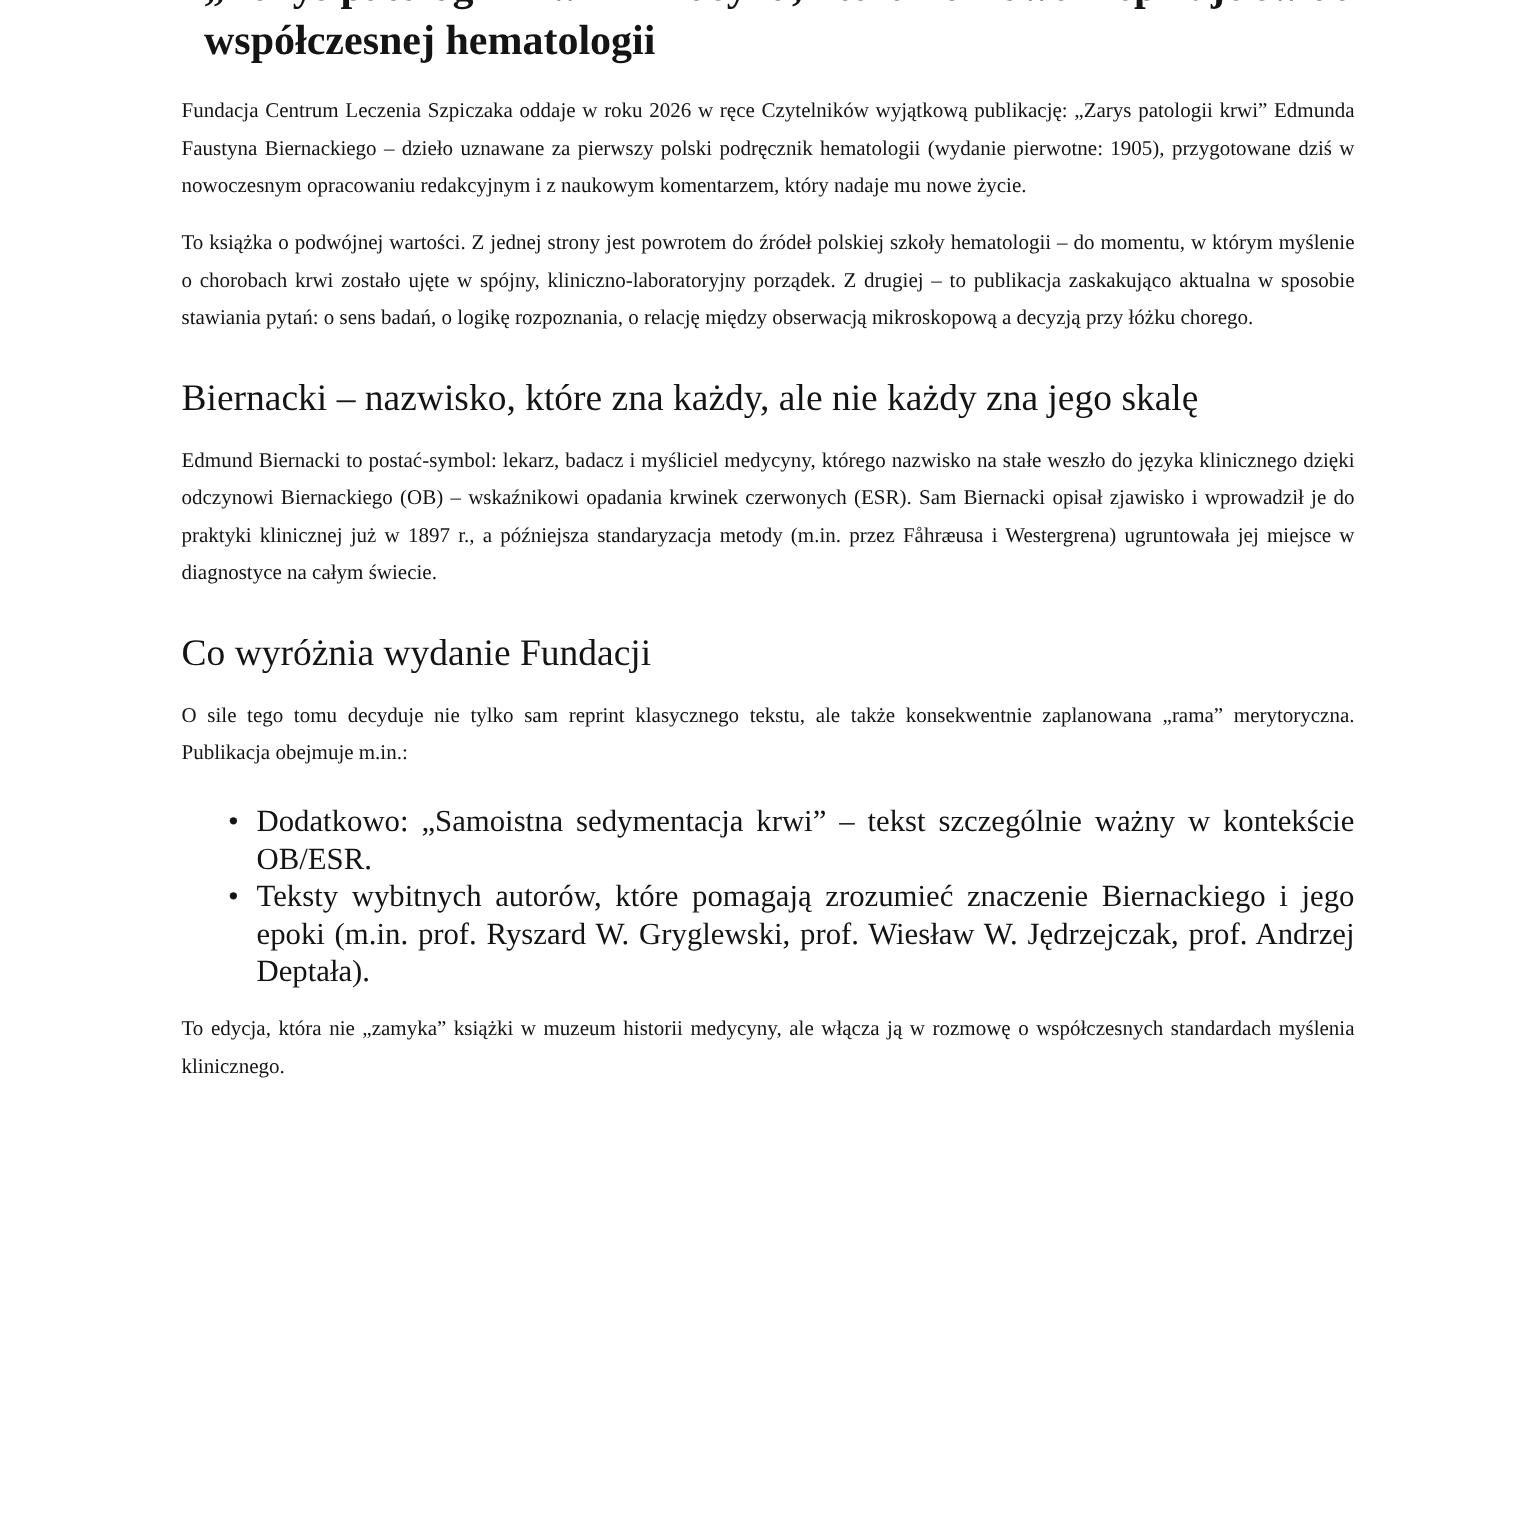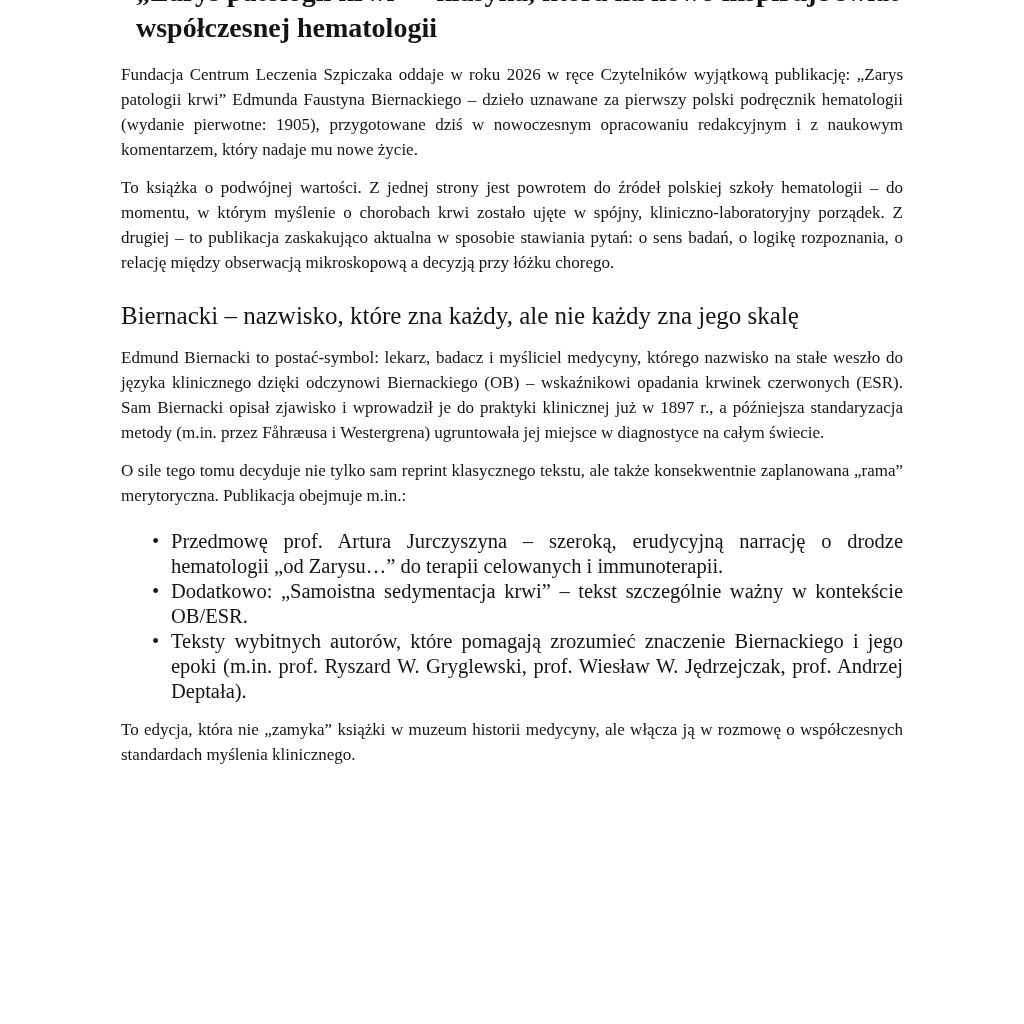--- a/index.html
+++ b/index.html
@@ -24,21 +24,21 @@
     font-size: 28px;
     line-height: 36px;
     margin: -26px 0 16px 0;
   }
   .doc-title .title-line {
     display: block;
     white-space: nowrap;
     margin-left: 15px;
   }
   p.body-para {
-    font-size: 17px;
+    font-size: 14px;
     line-height: 25px;
     text-align: justify;
     margin: 0 0 13px 0;
   }
   h2.section-heading {
     font-size: 25px;
     font-weight: normal;
     line-height: 28px;
     margin: 27px 0 15px 0;
     white-space: nowrap;
@@ -73,24 +73,24 @@
   </h1>
 
   <p class="body-para">Fundacja Centrum Leczenia Szpiczaka oddaje w roku 2026 w ręce Czytelników wyjątkową publikację: „Zarys patologii krwi” Edmunda Faustyna Biernackiego – dzieło uznawane za pierwszy polski podręcznik hematologii (wydanie pierwotne: 1905), przygotowane dziś w nowoczesnym opracowaniu redakcyjnym i z naukowym komentarzem, który nadaje mu nowe życie.</p>
 
   <p class="body-para">To książka o podwójnej wartości. Z jednej strony jest powrotem do źródeł polskiej szkoły hematologii – do momentu, w którym myślenie o chorobach krwi zostało ujęte w spójny, kliniczno-laboratoryjny porządek. Z drugiej – to publikacja zaskakująco aktualna w sposobie stawiania pytań: o sens badań, o logikę rozpoznania, o relację między obserwacją mikroskopową a decyzją przy łóżku chorego.</p>
 
   <h2 class="section-heading">Biernacki – nazwisko, które zna każdy, ale nie każdy zna jego skalę</h2>
 
   <p class="body-para">Edmund Biernacki to postać-symbol: lekarz, badacz i myśliciel medycyny, którego nazwisko na stałe weszło do języka klinicznego dzięki odczynowi Biernackiego (OB) – wskaźnikowi opadania krwinek czerwonych (ESR). Sam Biernacki opisał zjawisko i wprowadził je do praktyki klinicznej już w 1897 r., a późniejsza standaryzacja metody (m.in. przez Fåhræusa i Westergrena) ugruntowała jej miejsce w diagnostyce na całym świecie.</p>
 
+  <h2 class="section-heading">Co wyróżnia wydanie Fundacji</h2>
 
   <p class="body-para">O sile tego tomu decyduje nie tylko sam reprint klasycznego tekstu, ale także konsekwentnie zaplanowana „rama” merytoryczna. Publikacja obejmuje m.in.:</p>
 
   <ul class="bullet-list">
-    <li>Przedmowę prof. Artura Jurczyszyna – szeroką, erudycyjną narrację o drodze hematologii „od Zarysu…” do terapii celowanych i immunoterapii.</li>
     <li>Dodatkowo: „Samoistna sedymentacja krwi” – tekst szczególnie ważny w kontekście OB/ESR.</li>
     <li>Teksty wybitnych autorów, które pomagają zrozumieć znaczenie Biernackiego i jego epoki (m.in. prof. Ryszard W. Gryglewski, prof. Wiesław W. Jędrzejczak, prof. Andrzej Deptała).</li>
   </ul>
 
   <p class="body-para">To edycja, która nie „zamyka” książki w muzeum historii medycyny, ale włącza ją w rozmowę o współczesnych standardach myślenia klinicznego.</p>
 
 </div>
 
 </body></html>

